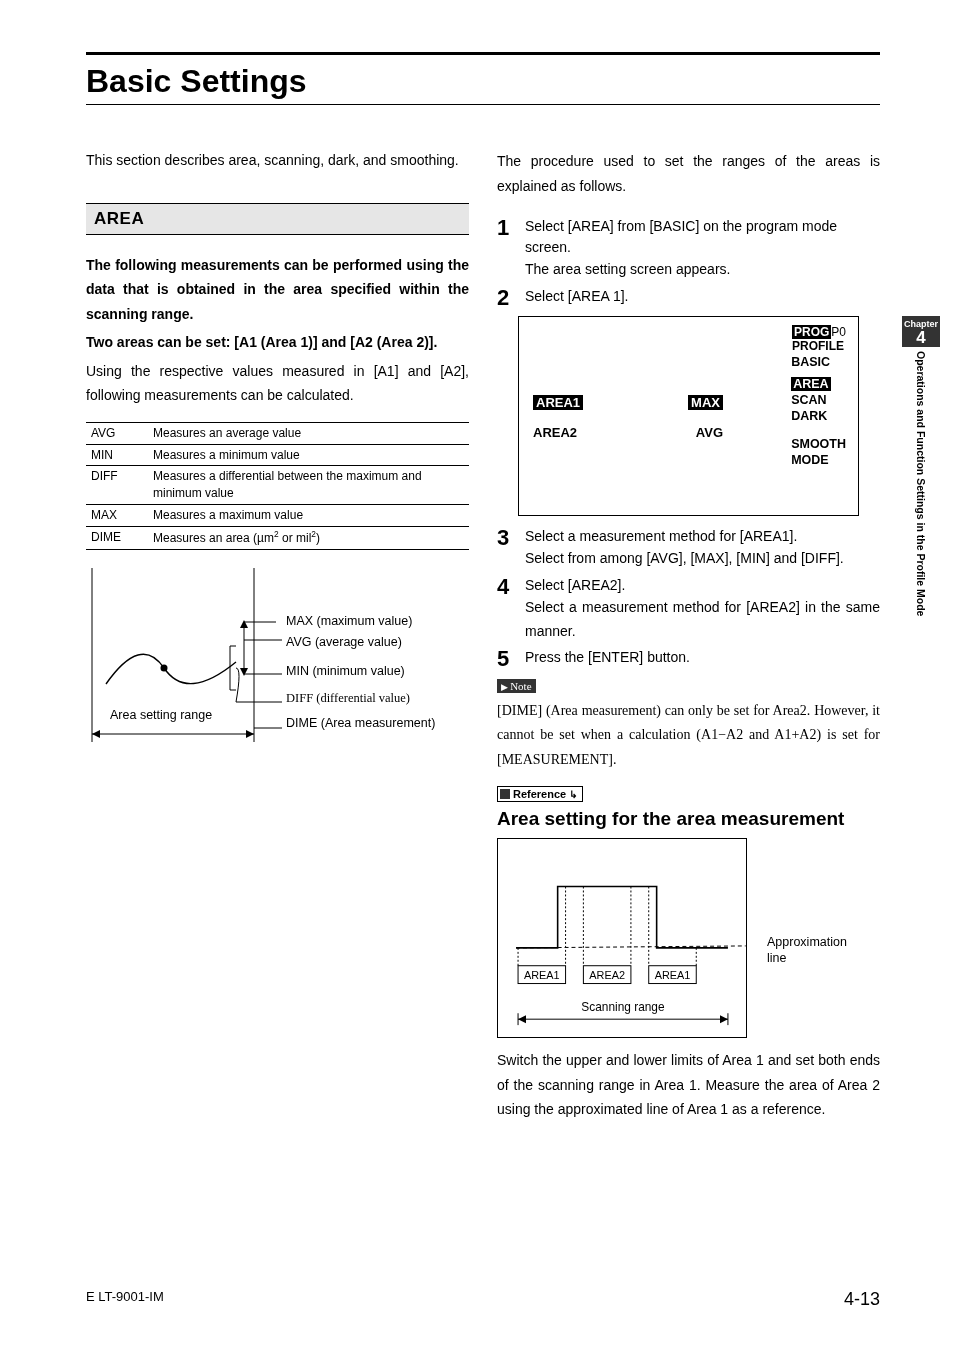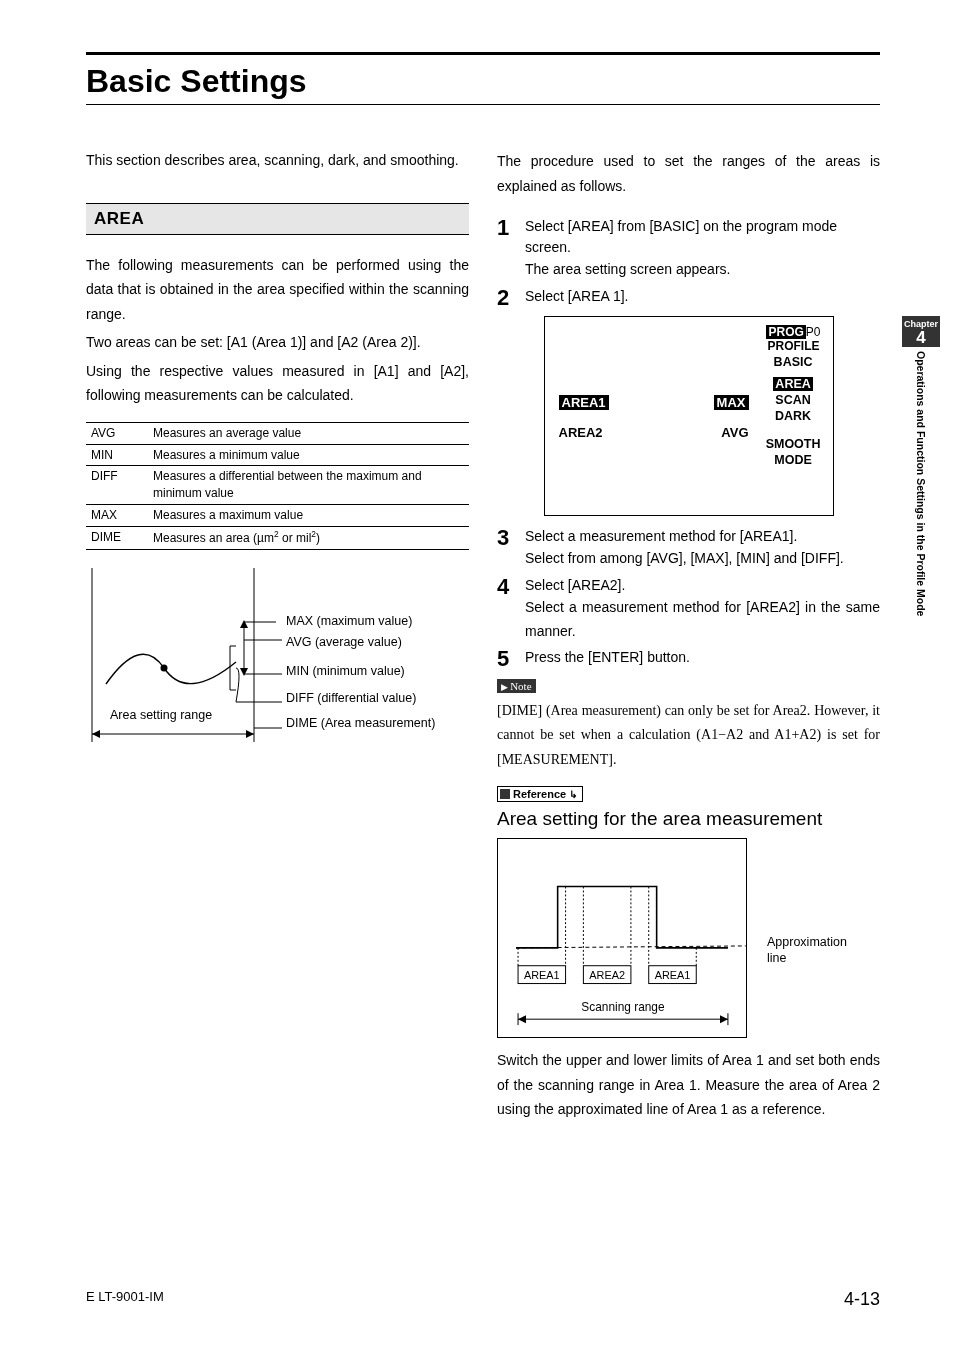--- a/index.html
+++ b/index.html
@@ -23,37 +23,36 @@
     background: #e6e6e6;
     border-top: 1px solid #000;
     border-bottom: 1px solid #000;
     font-weight: bold;
     font-size: 17px;
     padding: 5px 8px;
     margin-bottom: 18px;
     letter-spacing: 0.5px;
   }
   .para { line-height: 1.75; text-align: justify; margin-bottom: 14px; }
-  .bold { font-weight: normal; }
+  .bold { font-weight: bold; }
   .tbl { width: 100%; border-collapse: collapse; margin-bottom: 14px; font-size: 12px; }
   .tbl td { border-top: 0.5px solid #000; border-bottom: 0.5px solid #000; padding: 2px 5px; vertical-align: top; line-height: 1.4; }
   .tbl td:first-child { width: 62px; }
   .diagram1 { position: relative; height: 190px; font-size: 12px; }
   .d1-rangelabel { position:absolute; bottom:22px; left:18px; font-size:12.5px; }
   .procedure { line-height: 1.75; text-align: justify; margin-bottom: 18px; }
   .step { display: flex; gap: 10px; margin-bottom: 4px; }
   .step-num { font-size: 22px; font-weight: bold; width: 18px; flex-shrink: 0; line-height: 1.1; }
   .step-body { flex: 1; }
   .step-title { font-weight: normal; line-height: 1.5; }
   .step-text { line-height: 1.7; text-align: justify; }
   .screen {
-    border: 1px solid #000; width: 290px; height: 200px;
+    border: 1px solid #000; width: 341px; height: 200px;
     margin: 6px auto 10px auto; position: relative;
     font-family: Arial, sans-serif;
-    text-align: center;
   }
   .screen .hdr { position:absolute; top:8px; right:12px; font-size:12px; }
   .screen .hdr .prog { background:#000; color:#fff; padding:0 2px; font-weight:bold; }
   .screen .menu { position:absolute; top:38px; right:12px; font-size:12.5px; }
   .screen .menu div { margin-bottom: 2px; font-weight:bold; }
   .screen .menu .inv { background:#000; color:#fff; display:inline-block; padding:0 2px; }
   .screen .rowline { position:absolute; left:14px; font-size:13px; font-weight: bold; display:flex; width:190px; justify-content:space-between; }
   .screen .rowline .inv { background:#000; color:#fff; padding:0 3px; }
   .note-tag { display:inline-block; background:#333; color:#fff; font-size:11px; padding:1px 4px; margin-bottom:4px; }
   .note-tag::before { content:"▶ "; font-size:9px; }
@@ -146,21 +145,21 @@
         <line x1="144" y1="126" x2="150" y2="126" stroke="#000"></line>
         <line x1="150" y1="138" x2="196" y2="138" stroke="#000"></line>
         <path d="M 150 104 Q 156 104 150 138" stroke="#000" fill="none"></path>
 
         <line x1="168" y1="164" x2="196" y2="164" stroke="#000"></line>
       </svg>
       <div style="position:absolute; left:200px; top:50px; font-size:12.5px; line-height:1.2;">
         <div style="margin-bottom:6px;">MAX (maximum value)</div>
         <div style="margin-bottom:14px;">AVG (average value)</div>
         <div style="margin-bottom:12px;">MIN (minimum value)</div>
-        <div style="margin-bottom:10px;">DIFF (differential value)</div>
+        <div style="margin-bottom:10px;font-family:Liberation Serif, serif;">DIFF (differential value)</div>
         <div>DIME (Area measurement)</div>
       </div>
       <div class="d1-rangelabel" style="bottom:32px; left:24px;">Area setting range</div>
     </div>
 
   </div>
 
   <div class="col">
     <p class="procedure">The procedure used to set the ranges of the areas is explained as follows.</p>
 

